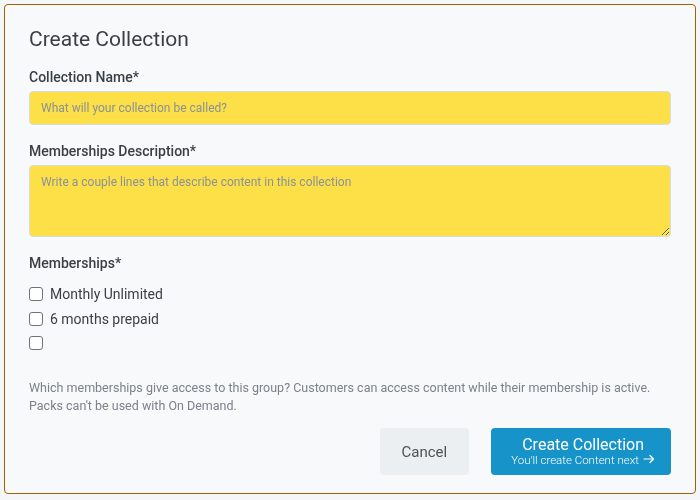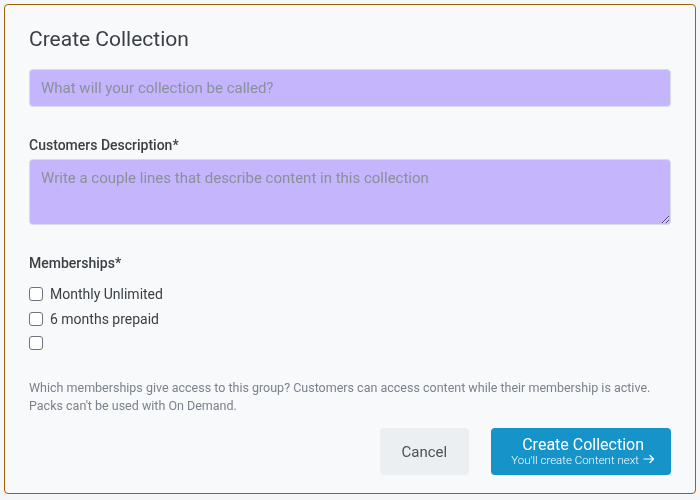--- a/index.html
+++ b/index.html
@@ -30,24 +30,24 @@
       font-size: 14px;
       font-weight: 500;
       color: #3a3f44;
       margin-bottom: 6px;
     }
     .text-input {
       width: 100%;
       border: 1px solid #d7dde2;
       border-radius: 4px;
       padding: 9px 11px;
-      font-size: 15px;
+      font-size: 12px;
       color: #3a3f44;
-      background: #c4b5fd;
-      margin-bottom: 30px;
+      background: #fde047;
+      margin-bottom: 18px;
       font-family: inherit;
     }
     .text-input::placeholder { color: #8a9199; }
     textarea.text-input {
       height: 90px;
       resize: both;
     }
     .checkbox-group { margin-bottom: 8px; }
     .checkbox-row {
       display: flex;
@@ -118,23 +118,24 @@
     .arrow-icon {
       display: inline-block;
     }
   </style>
 </head>
 <body>
 
 <div class="panel">
   <h1 class="title">Create Collection</h1>
 
+  <label class="field-label">Collection Name*</label>
   <input type="text" class="text-input" placeholder="What will your collection be called?" style="">
 
-  <label class="field-label">Customers Description*</label>
+  <label class="field-label">Memberships Description*</label>
   <textarea class="text-input" placeholder="Write a couple lines that describe content in this collection" style=""></textarea>
 
   <label class="field-label">Memberships*</label>
   <div class="checkbox-group">
     <div class="checkbox-row">
       <span class="checkbox"></span>
       <span class="checkbox-label">Monthly Unlimited</span>
     </div>
     <div class="checkbox-row">
       <span class="checkbox"></span>

